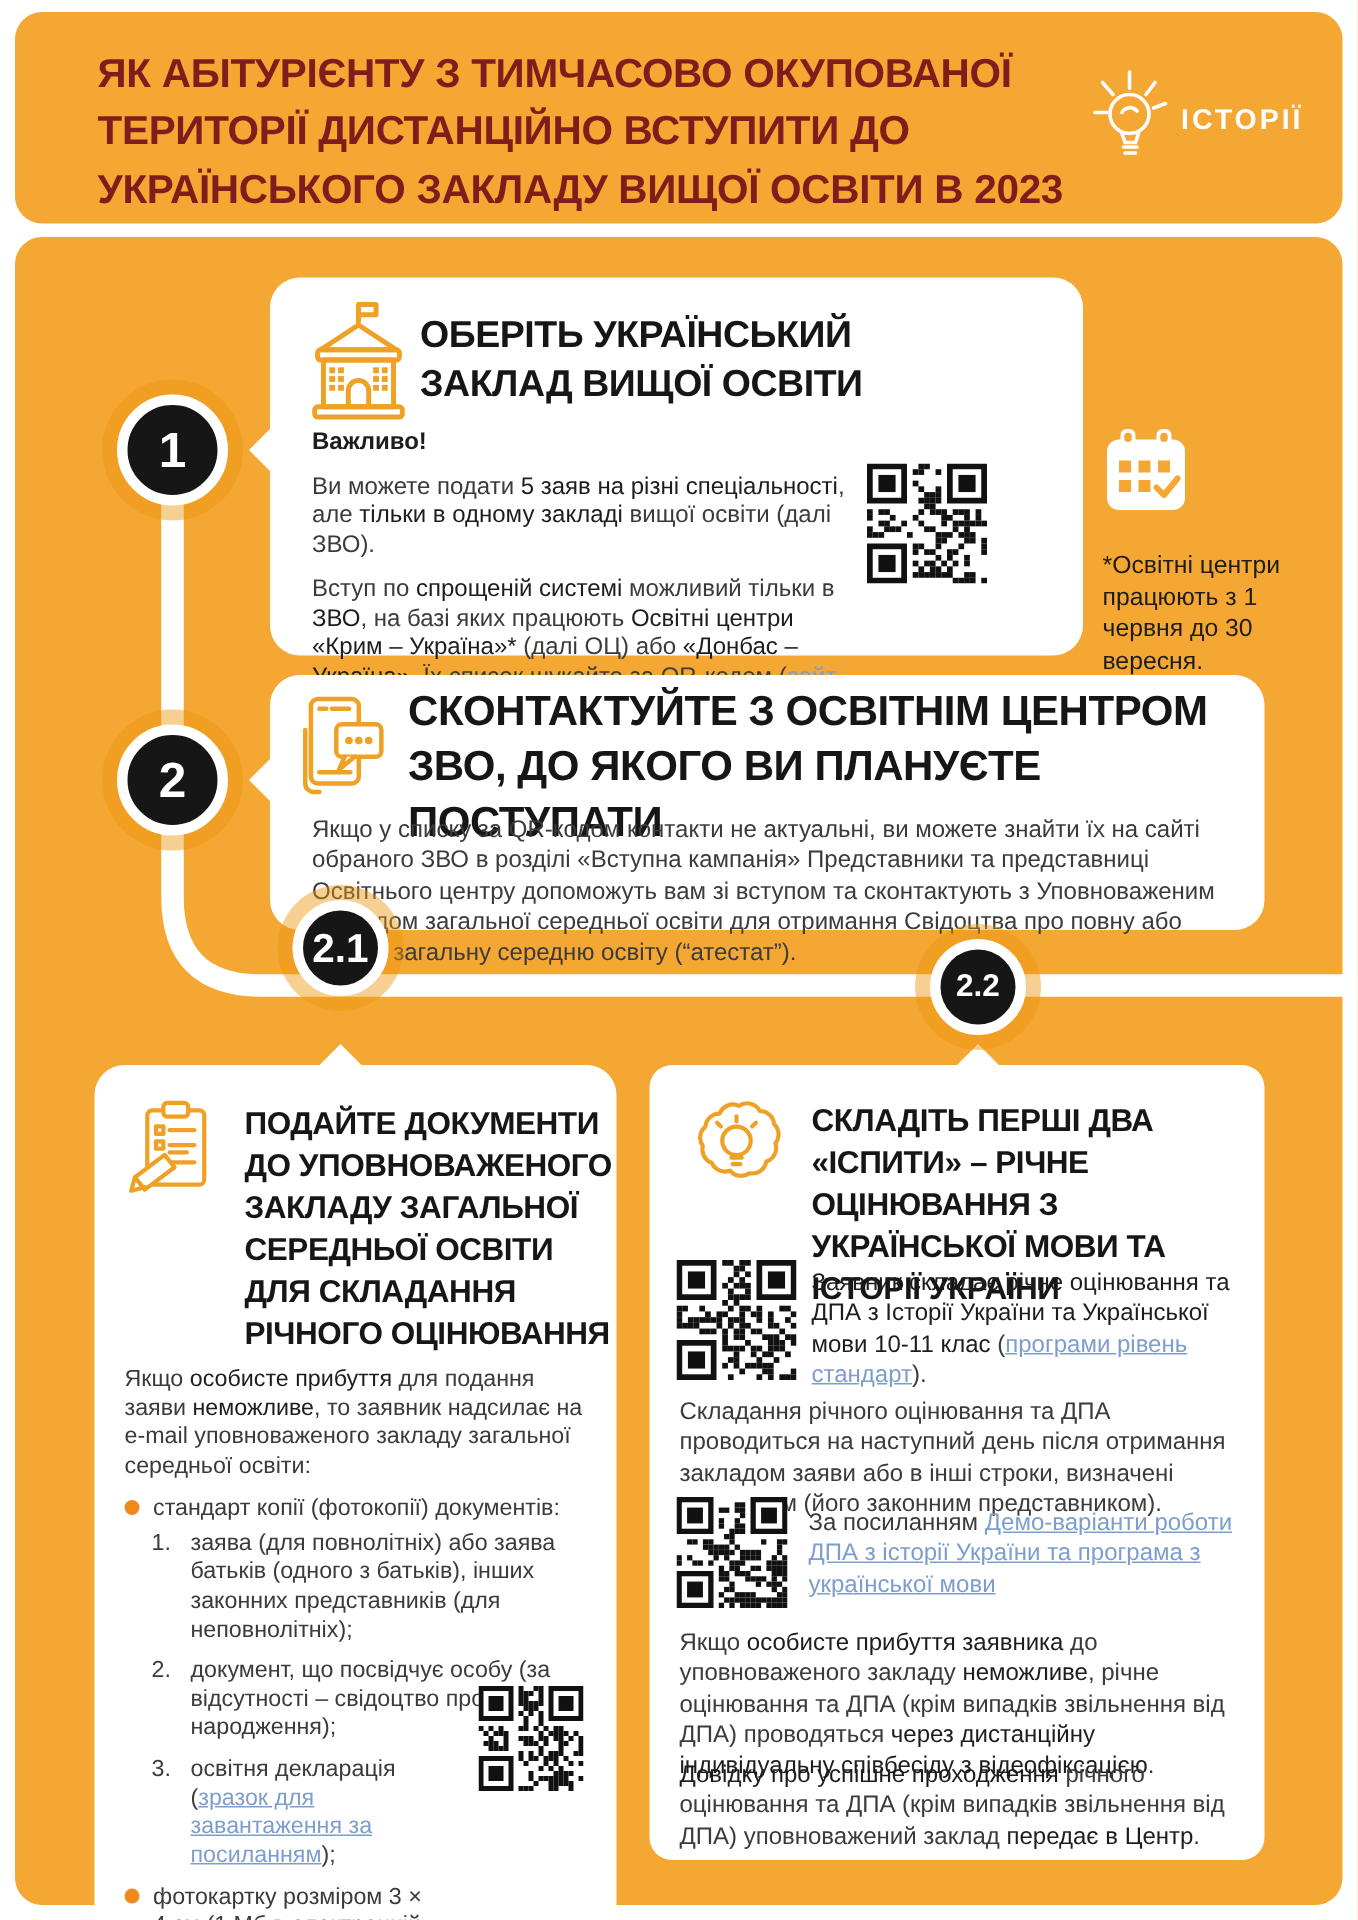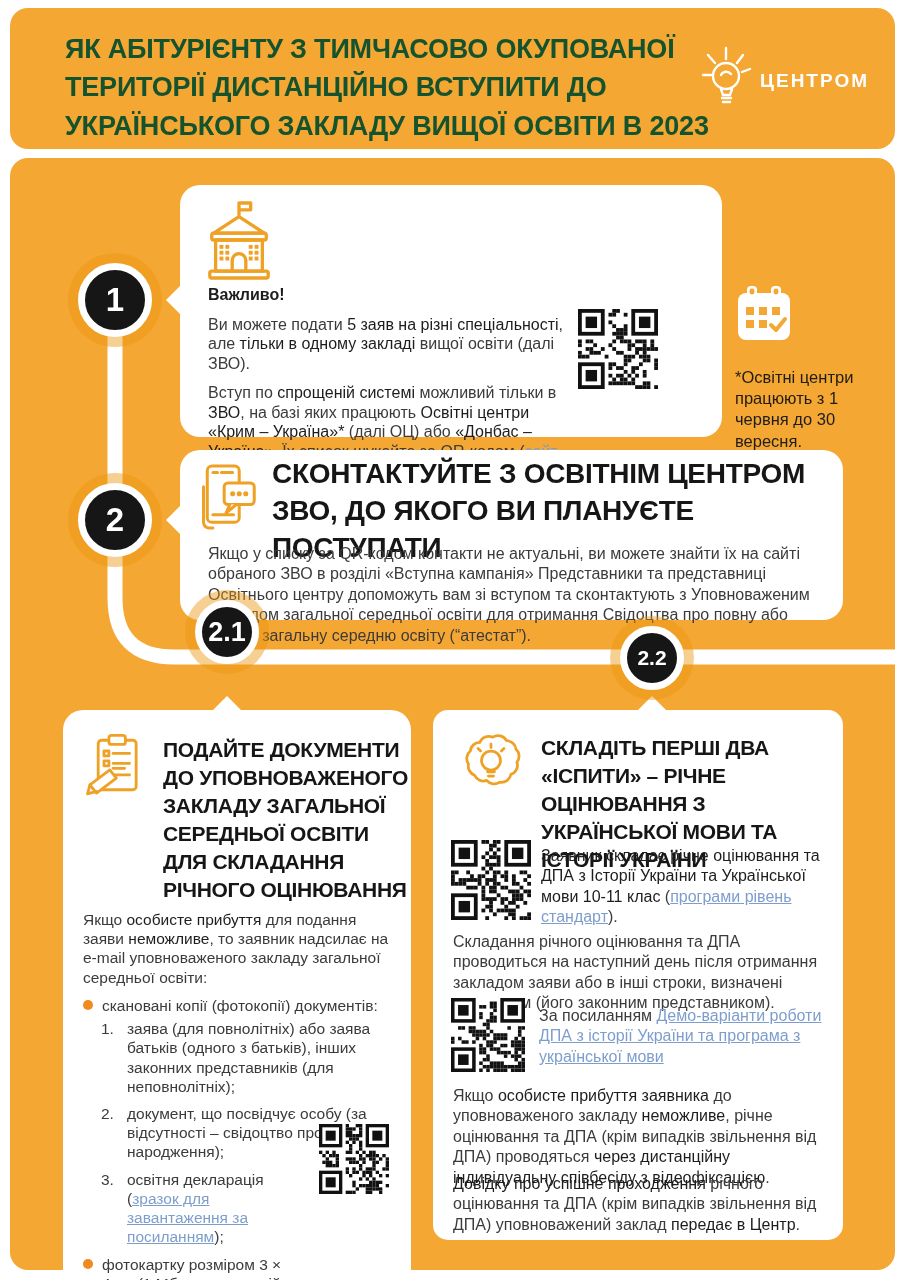--- a/index.html
+++ b/index.html
@@ -12,21 +12,21 @@
     --body-text:#3B3B3B;
   }
   *{box-sizing:border-box;}
   html,body{margin:0;padding:0;background:#fff;}
   .poster{
     position:relative;width:905px;height:1280px;background:#fff;overflow:hidden;
     font-family:"Liberation Sans",sans-serif;color:var(--body-text);
   }
   
   .header{position:absolute;left:10px;top:8px;width:885px;height:141px;background:var(--orange);border-radius:18px;}
-  .header-title{position:absolute;left:55px;top:22px;width:648px;margin:0;font-size:27px;line-height:1.42;font-weight:700;color:#14532d;letter-spacing:-0.2px;}
+  .header-title{position:absolute;left:55px;top:22px;width:648px;margin:0;font-size:27px;line-height:1.42;font-weight:700;color:#7f1d1d;letter-spacing:-0.2px;}
   .logo{position:absolute;right:26px;top:26px;display:flex;align-items:center;gap:2px;}
   .logo-text{color:#fff;font-size:19px;font-weight:700;letter-spacing:2px;margin-top:18px;}
   
   .body-bg{position:absolute;left:10px;top:158px;width:885px;height:1112px;background:var(--orange);border-radius:18px;}
   .connector{position:absolute;left:0;top:0;}
   
   .step-circle{position:absolute;background:var(--circle-black);border:7px solid #fff;border-radius:50%;
     color:#fff;display:flex;align-items:center;justify-content:center;font-weight:700;
     box-shadow:0 0 0 10px rgba(236,150,15,.45);z-index:3;}
   .c1{left:78px;top:263px;width:74px;height:74px;font-size:33px;}
@@ -97,21 +97,21 @@
     <div class="logo">
       <span>
         <svg width="58" height="76" viewBox="0 0 58 76" fill="none" stroke="#fff" stroke-width="2.4" stroke-linecap="round">
           <circle cx="26" cy="42" r="13"></circle>
           <path d="M21 41 a6 6 0 0 1 10 -1"></path>
           <path d="M21 55 l2 6 h7 l2 -6"></path>
           <path d="M22 64 h9 M23 68 h7"></path>
           <path d="M26 25 V14 M15 29 L8 21 M37 29 L43 21 M11 41 H3 M42 38 l8 -3"></path>
         </svg>
       </span>
-      <span class="logo-text">ЦЕНТРОМ</span>
+      <span class="logo-text">ІСТОРІЇ</span>
     </div>
   </div>
 
   <div class="body-bg"></div>
 
   <svg class="connector" width="905" height="1280" viewBox="0 0 905 1280">
     <path d="M115 300 L115 598 Q115 657 174 657 L905 657" fill="none" stroke="#ffffff" stroke-width="15"></path>
   </svg>
 
   <div class="step-circle c1">
@@ -146,20 +146,21 @@
             <rect x="24" y="59" width="4" height="4"></rect>
           <rect x="48" y="47" width="4" height="4"></rect>
             <rect x="54" y="47" width="4" height="4"></rect>
           <rect x="48" y="53" width="4" height="4"></rect>
             <rect x="54" y="53" width="4" height="4"></rect>
           <rect x="48" y="59" width="4" height="4"></rect>
             <rect x="54" y="59" width="4" height="4"></rect>
         </g>
       </svg>
     </span>
+    <h2 class="card-title">ОБЕРІТЬ УКРАЇНСЬКИЙ ЗАКЛАД ВИЩОЇ ОСВІТИ</h2>
     <div class="card1-body">
       <p class="imp">Важливо!</p>
       <p><span>Ви можете подати </span><span class="b">5 заяв на різні спеціальності</span><span>, але </span><span class="b">тільки в одному закладі</span><span> вищої освіти (далі ЗВО).</span></p>
       <p><span>Вступ по </span><span class="b">спрощеній системі</span><span> можливий тільки в </span><span class="b">ЗВО</span><span>, на базі яких працюють </span><span class="b">Освітні центри «Крим – Україна»*</span><span> (далі ОЦ) або </span><span class="b">«Донбас – Україна»</span><span>. Їх список шукайте за QR-кодом (</span><a class="link">сайт МОН</a><span>):</span></p>
     </div>
     <div class="qr qr-1">
         <svg viewBox="0 0 21 21" width="100%" height="100%">
           <rect x="0" y="0" width="21" height="21" fill="#fff"></rect>
           <rect x="9" y="0" width="1" height="1" fill="#111"></rect>
           <rect x="10" y="0" width="1" height="1" fill="#111"></rect>
@@ -334,21 +335,21 @@
         <path d="M34 52 h20"></path>
         <path d="M6 64 L30 46 L38 56 L14 74 Z" fill="#fff"></path>
         <path d="M6 64 l-3 11 l11 -3"></path>
       </svg>
     </span>
     <h2 class="card-title">ПОДАЙТЕ ДОКУМЕНТИ ДО УПОВНОВАЖЕНОГО ЗАКЛАДУ ЗАГАЛЬНОЇ СЕРЕДНЬОЇ ОСВІТИ ДЛЯ СКЛАДАННЯ РІЧНОГО ОЦІНЮВАННЯ</h2>
     <div class="card21-body">
       <p><span>Якщо </span><span class="b">особисте прибуття</span><span> для подання заяви </span><span class="b">неможливе</span><span>, то заявник надсилає на e-mail уповноваженого закладу загальної середньої освіти:</span></p>
       <div class="bullet">
         <span class="dot"></span>
-        <span class="txt">скановані копії (фотокопії) документів:</span>
+        <span class="txt">стандарт копії (фотокопії) документів:</span>
       </div>
       <div class="numlist">
         <div class="numitem">
           <span class="nummark">1.</span>
           <span class="txt"><span>заява (для повнолітніх) або заява батьків (одного з батьків), інших законних представників (для неповнолітніх);</span></span>
         </div>
         <div class="numitem">
           <span class="nummark">2.</span>
           <span class="txt"><span>документ, що посвідчує особу (за відсутності – свідоцтво про народження);</span></span>
         </div>

